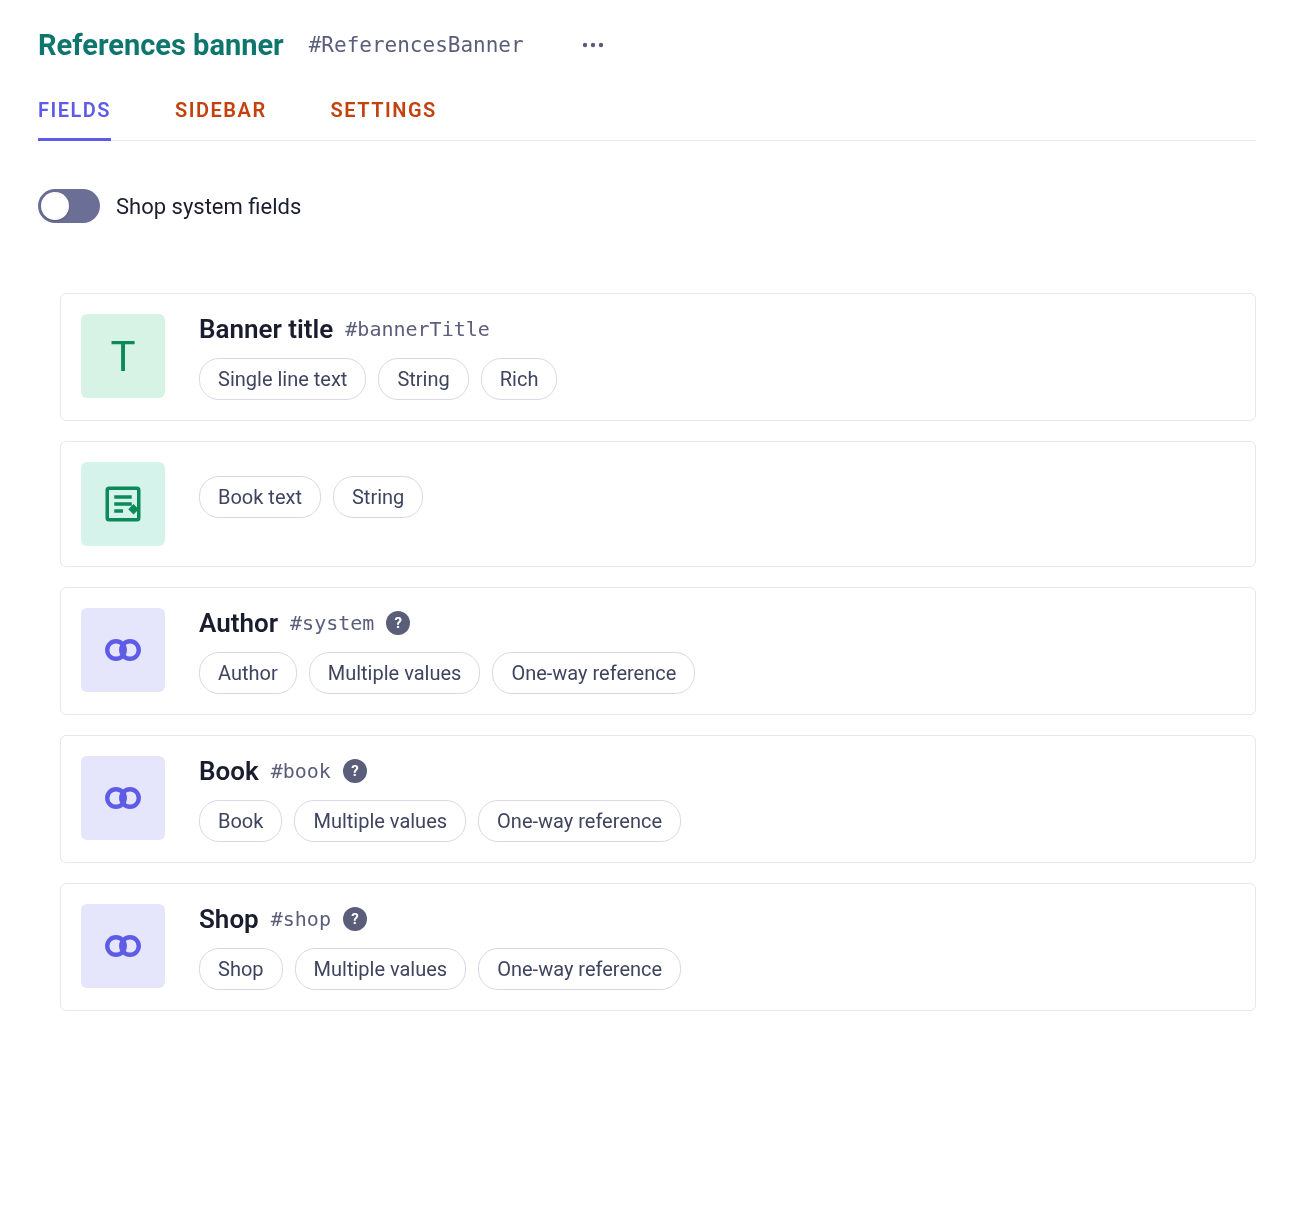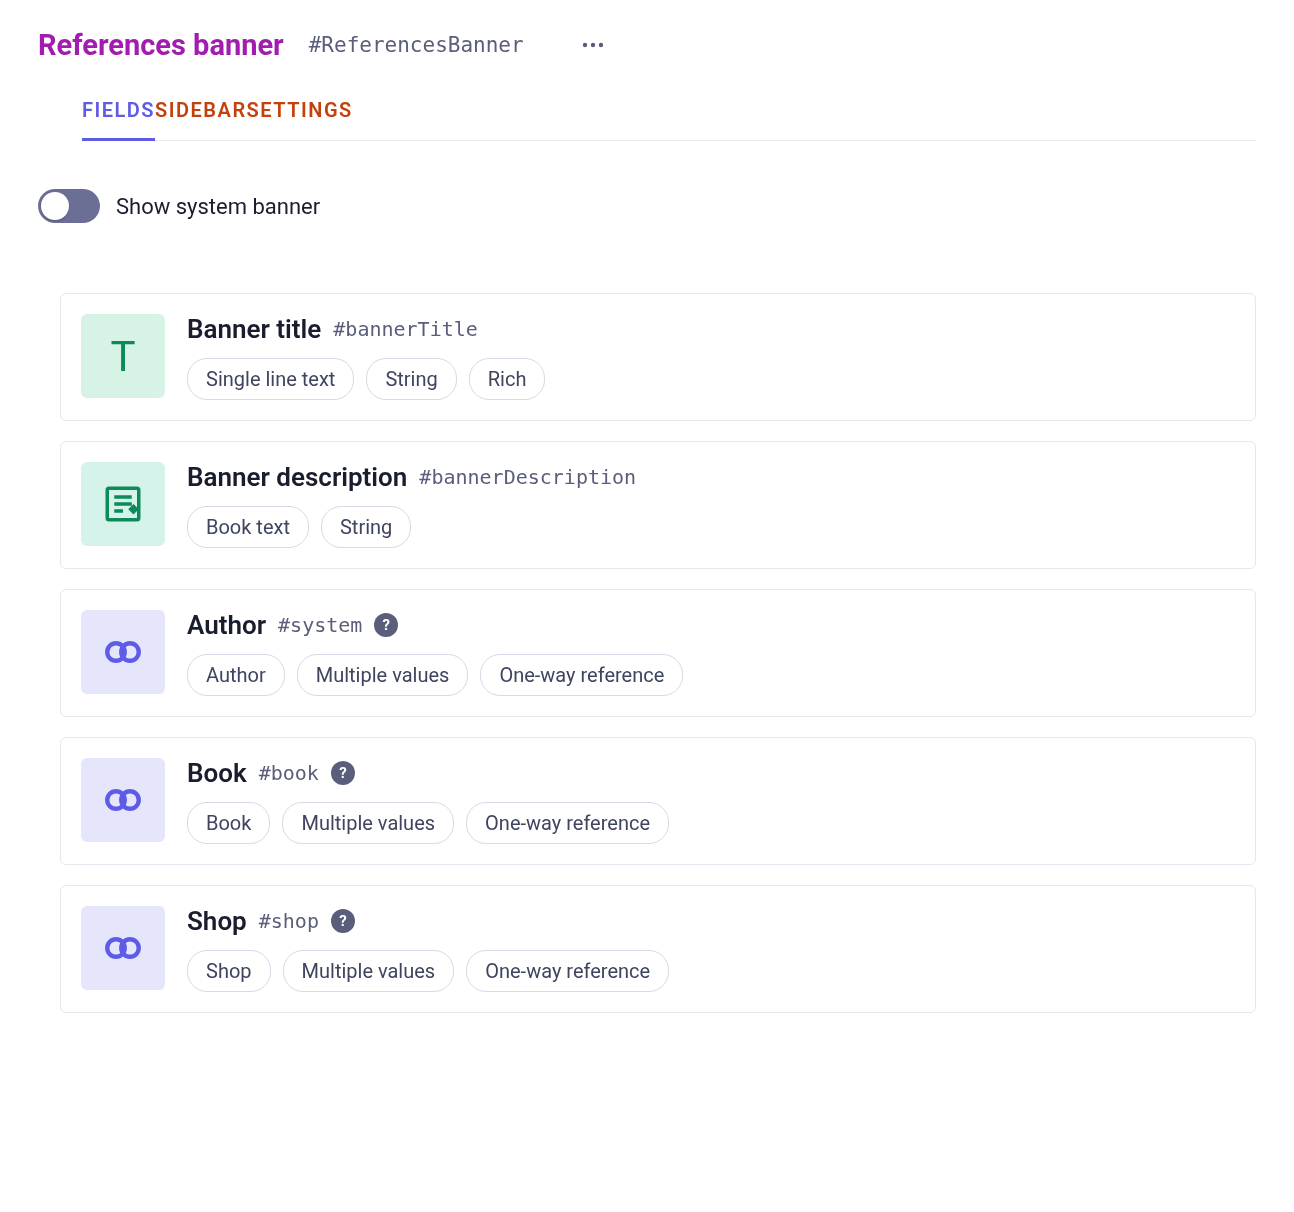--- a/index.html
+++ b/index.html
@@ -13,43 +13,43 @@
     padding: 28px 38px 0 38px;
   }
   .title-row {
     display: flex;
     align-items: center;
     gap: 14px;
   }
   .page-title {
     font-size: 29px;
     font-weight: 700;
-    color: #a21caf;
+    color: #0f766e;
   }
   .page-id {
     font-family: ui-monospace, Menlo, Consolas, monospace;
     font-size: 21px;
     color: #5a5e7a;
     font-weight: 500;
     margin-left: 11px;
   }
   .more-btn {
     margin-left: 40px;
     width: 30px; height: 30px;
     display:flex; align-items:center; justify-content:center;
     cursor: pointer;
     color:#5a5e7a;
   }
   .more-btn svg { width:22px; height:6px; }
 
   .tabs {
     display: flex;
+    gap: 64px;
     margin-top: 36px;
     border-bottom: 1px solid #e9e9ef;
-    margin-left: 44px;
   }
   .tab {
     padding-bottom: 16px;
     font-size: 20px;
     letter-spacing: 1.5px;
     font-weight: 600;
     color: #c2410c;
     cursor: pointer;
     border-bottom: 3px solid transparent;
     margin-bottom:-1px;
@@ -114,21 +114,21 @@
   }
   .icon-teal { background:#d6f3e6; color:#0b8a5a; }
   .icon-teal2 { background:#d6f3eb; color:#0b8a5a; }
   .icon-lav { background:#e5e5fb; color:#5e5ce6; }
   .field-icon-box .glyph {
     font-size:42px;
     font-weight:400;
   }
   .field-icon-box svg { width:42px; height:42px; }
 
-  .field-body { flex:1; }
+  .field-body { flex:1;margin-left:12px; }
   .field-title-row {
     display:flex;
     align-items:center;
     gap:12px;
   }
   .field-title {
     font-size:26px;
     font-weight:600;
     color:#1a1d2e;
   }
@@ -185,21 +185,21 @@
     <div class="tab">SIDEBAR</div>
     <div class="tab">SETTINGS</div>
   </div>
 </div>
 
 <div class="content">
   <div class="toggle-row">
     <div class="toggle">
       <div class="toggle-knob"></div>
     </div>
-    <span class="toggle-label">Show system banner</span>
+    <span class="toggle-label">Shop system fields</span>
   </div>
 
   <div class="field-list" id="field-list">
 
   <div class="field-card">
         <div class="field-icon-box icon-teal">
           <span class="glyph">T</span>
         </div>
         <div class="field-body">
           <div class="field-title-row">
@@ -217,24 +217,20 @@
         <div class="field-icon-box icon-teal2">
           <svg viewBox="0 0 24 24" fill="none" stroke="currentColor" stroke-width="2">
             <rect x="3" y="3" width="18" height="18" rx="1"></rect>
             <line x1="7" y1="8" x2="17" y2="8"></line>
             <line x1="7" y1="12" x2="17" y2="12"></line>
             <line x1="7" y1="16" x2="12" y2="16"></line>
             <path d="M15 15 l3 3 l3-3 l-3-3 z" fill="currentColor" stroke="none"></path>
           </svg>
         </div>
         <div class="field-body">
-          <div class="field-title-row">
-            <span class="field-title">Banner description</span>
-            <span class="field-id">#bannerDescription</span>
-          </div>
           <div class="pill-row">
             <span class="pill">Book text</span>
             <span class="pill">String</span>
           </div>
         </div>
       </div>
       <div class="field-card">
         <div class="field-icon-box icon-lav">
           <svg viewBox="0 0 24 24" fill="none" stroke="currentColor" stroke-width="2.5" stroke-linecap="round">
             <circle cx="8" cy="12" r="5"></circle>

